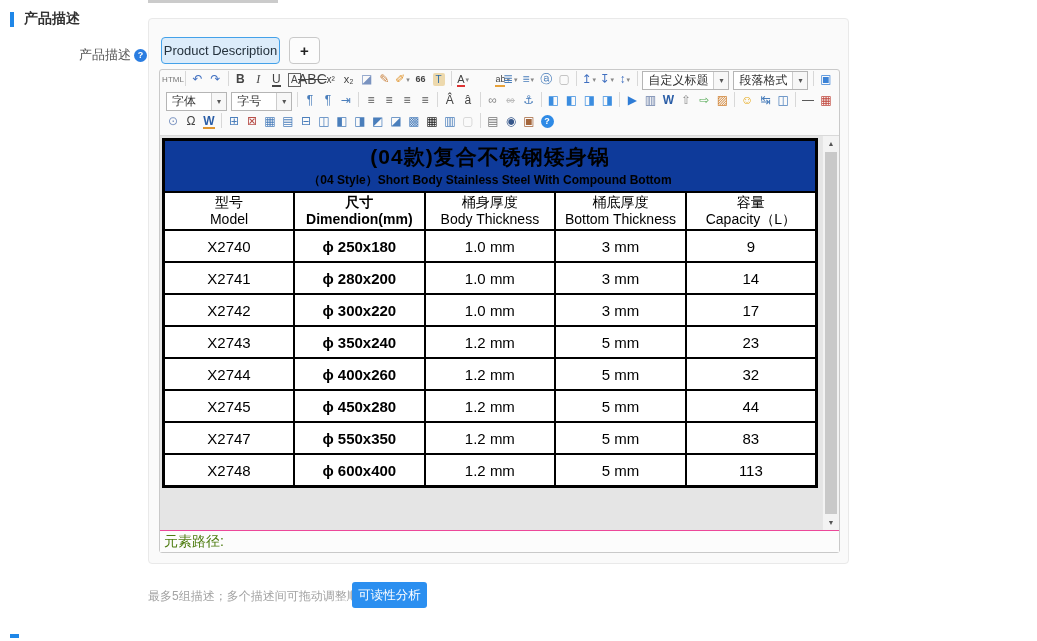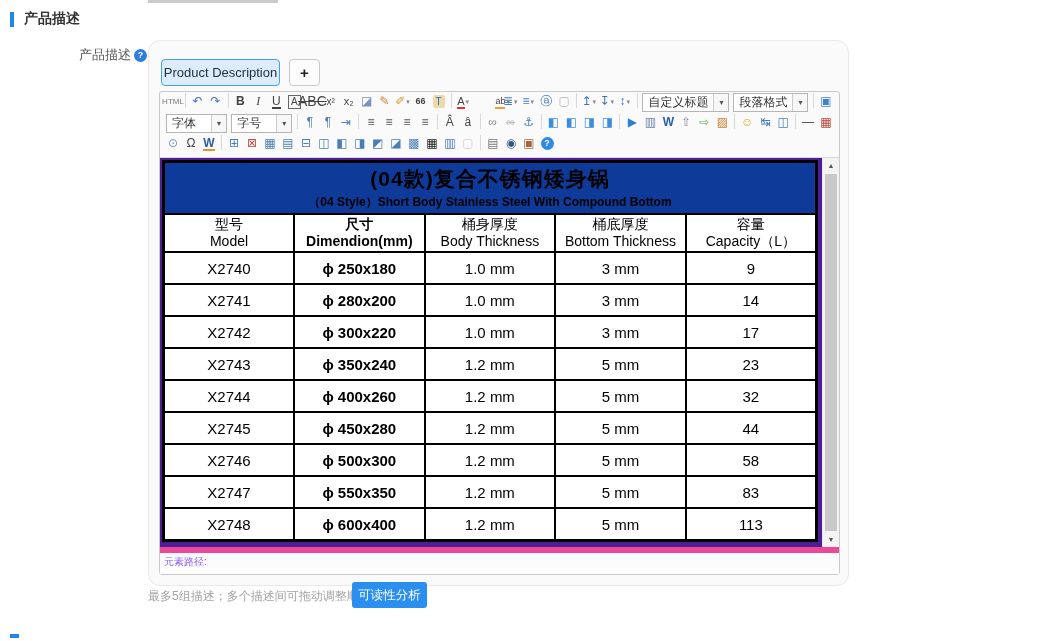--- a/index.html
+++ b/index.html
@@ -12,22 +12,22 @@
   
   #section-header{position:absolute;left:10px;top:10px;display:flex;align-items:center;}
   #accent-bar{width:4px;height:15px;margin-right:10px;}
   #page-title{font-size:14px;font-weight:bold;color:#333;}
   
   #field-row{position:absolute;left:0;top:46px;width:147px;display:flex;justify-content:flex-end;align-items:center;gap:3px;}
   #field-label{font-size:13px;color:#555;}
   .help{width:13px;height:13px;border-radius:50%;color:#fff;font-size:9px;font-weight:bold;
         display:flex;align-items:center;justify-content:center;cursor:pointer;}
   
-  #panel{position:absolute;left:148px;top:40px;width:701px;height:546px;background:#fafafa;
-         border:1px solid #e9e9e9;border-radius:12px;box-sizing:border-box;}
+  #panel{position:absolute;left:148px;top:18px;width:701px;height:546px;background:#fafafa;
+         border:1px solid #e9e9e9;border-radius:4px;box-sizing:border-box;}
   #tab{position:absolute;left:12px;top:18px;width:119px;height:27px;border-radius:4px;
        display:flex;align-items:center;justify-content:center;font-size:13px;color:#25323d;
        box-sizing:border-box;cursor:pointer;}
   #add-tab{position:absolute;left:140px;top:18px;width:31px;height:27px;background:#fcfcfc;
        border:1px solid #c9c9c9;border-radius:4px;font-size:15px;font-weight:bold;color:#222;
        display:flex;align-items:center;justify-content:center;box-sizing:border-box;cursor:pointer;}
   
   #editor{position:absolute;left:10px;top:50px;width:681px;height:484px;background:#fafafa;
           border:1px solid #c9c9c9;border-radius:3px;box-sizing:border-box;display:flex;flex-direction:column;}
   #toolbar{padding:1px 2px;}
@@ -38,22 +38,22 @@
   .tbi.dd::after{content:"▾";font-size:7px;color:#888;margin-left:1px;}
   .tb-sep{width:1px;height:15px;background:#d8d8d8;margin:0 3px;display:inline-block;}
   .combo{display:inline-flex;height:19px;background:#fff;border:1px solid #b5b5b5;margin:0 2px;
          box-sizing:border-box;cursor:pointer;}
   .combo .lbl{padding:0 5px;font-size:12px;color:#333;line-height:17px;flex:1;overflow:hidden;}
   .combo .arr{width:14px;border-left:1px solid #ccc;display:flex;align-items:center;justify-content:center;
               font-size:8px;color:#555;background:#f7f7f7;}
   [data-name="custom-title-select"],[data-name="paragraph-format-select"]{width:88px;}
   [data-name="font-family-select"],[data-name="font-size-select"]{width:72px;}
   
-  #content{position:relative;flex:1;background:#4c1d95;border-top:1px solid #d9d9d9;border-bottom:6px solid #ec4899;overflow:hidden;}
-  #statusbar{height:17px;font-size:10px;color:#8b5cf6;padding:2px 4px;background:#fcfcfc;}
+  #content{position:relative;flex:1;background:#e5e5e5;border-top:1px solid #d9d9d9;border-bottom:1px solid #ec4899;overflow:hidden;}
+  #statusbar{height:17px;font-size:14px;color:#4d7c0f;padding:2px 4px;background:#fcfcfc;}
   
   #spec-table{border-collapse:collapse;width:656px;table-layout:fixed;background:#fff;margin:2px;
               border:3px solid #000;}
   #spec-table td{border:2px solid #000;text-align:center;color:#000;padding:0;}
   #spec-table td:nth-child(1){width:124px;}
   #spec-table td:nth-child(2){width:132px;font-weight:bold;}
   #spec-table td:nth-child(3){width:128px;}
   #spec-table td:nth-child(4){width:128px;}
   .title-cell{color:#fff;height:50px;}
   .title-cell .t1{font-size:21px;font-weight:bold;letter-spacing:1px;}
@@ -417,27 +417,20 @@
               <td data-name="table-cell">32</td>
             </tr>
             <tr class="data-row" data-name="table-row">
               <td data-name="table-cell">X2745</td>
               <td data-name="table-cell">ϕ 450x280</td>
               <td data-name="table-cell">1.2 mm</td>
               <td data-name="table-cell">5 mm</td>
               <td data-name="table-cell">44</td>
             </tr>
             <tr class="data-row" data-name="table-row">
-              <td data-name="table-cell">X2746</td>
-              <td data-name="table-cell">ϕ 500x300</td>
-              <td data-name="table-cell">1.2 mm</td>
-              <td data-name="table-cell">5 mm</td>
-              <td data-name="table-cell">58</td>
-            </tr>
-            <tr class="data-row" data-name="table-row">
               <td data-name="table-cell">X2747</td>
               <td data-name="table-cell">ϕ 550x350</td>
               <td data-name="table-cell">1.2 mm</td>
               <td data-name="table-cell">5 mm</td>
               <td data-name="table-cell">83</td>
             </tr>
             <tr class="data-row" data-name="table-row">
               <td data-name="table-cell">X2748</td>
               <td data-name="table-cell">ϕ 600x400</td>
               <td data-name="table-cell">1.2 mm</td>

